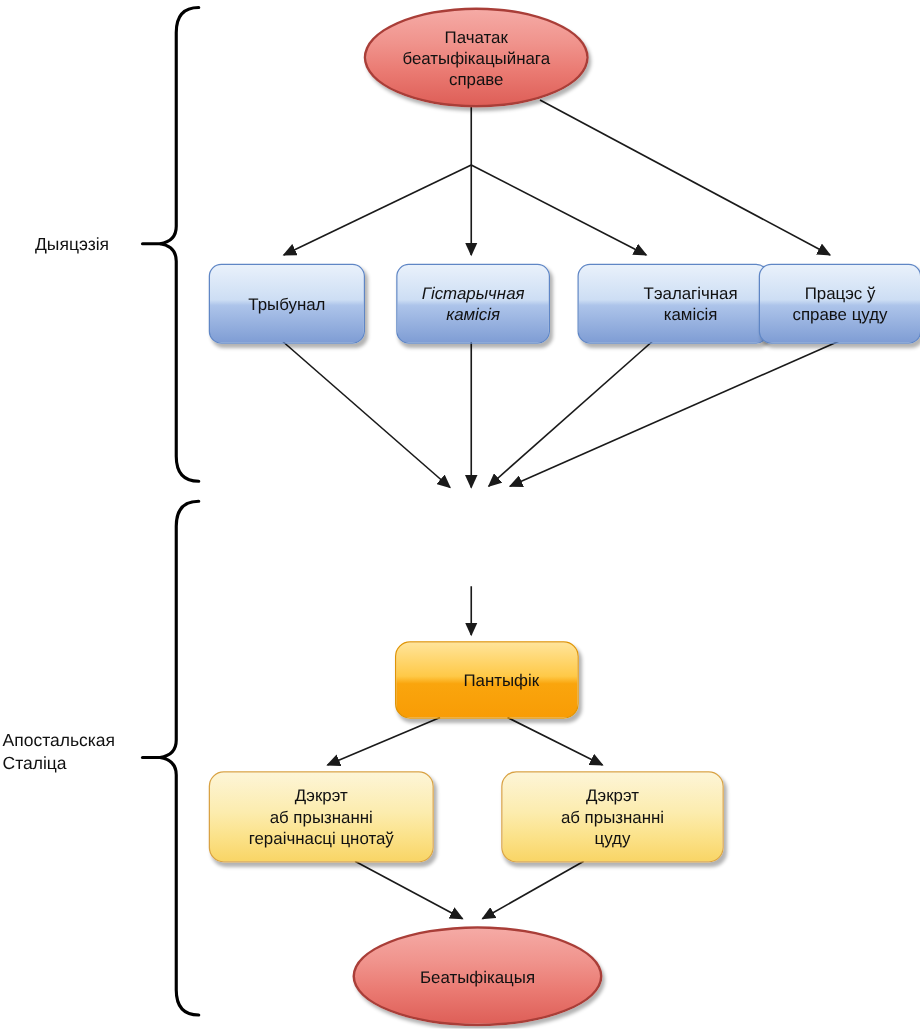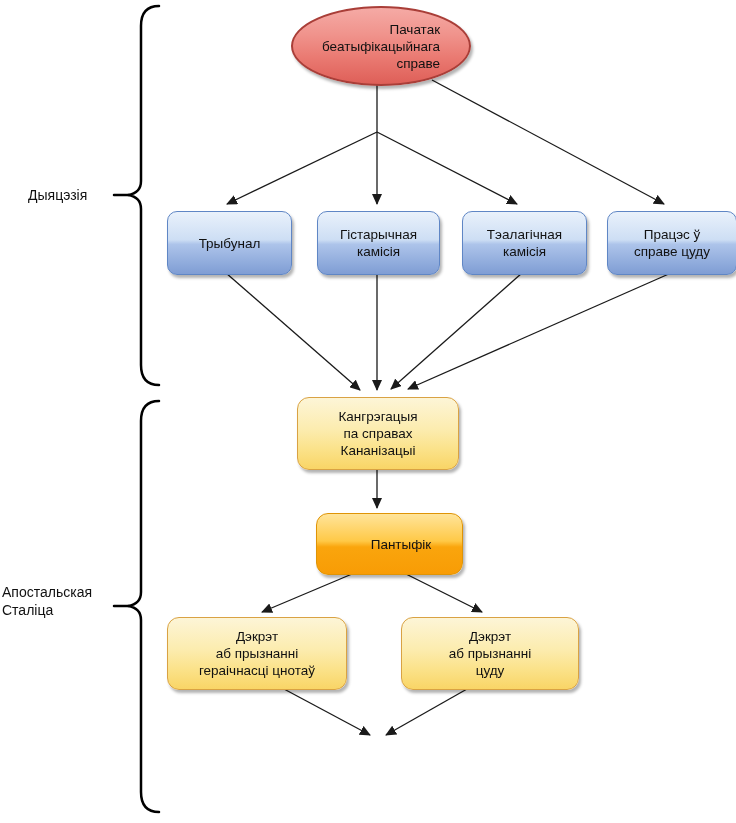--- a/index.html
+++ b/index.html
@@ -12,21 +12,20 @@
   .node{
     position:absolute;display:flex;align-items:center;justify-content:center;
     text-align:center;font-size:13.5px;line-height:17px;color:#111;
   }
   .node .lbl span{display:block;}
   .ellipse-red{
     border-radius:50%;
     border:2px solid #a93e38;
     background:linear-gradient(180deg,#f5aaa5 0%,#f0938c 35%,#ea7a72 65%,#de5f58 100%);
     box-shadow:2px 3px 3px rgba(0,0,0,0.30);
-    text-align:right;
   }
   .box-blue{
     border-radius:10px;
     border:1px solid #5f86c5;
     background:linear-gradient(180deg,#e9f1fb 0%,#cddef4 45%,#adc4ea 52%,#7f9dd4 100%);
     box-shadow:2px 3px 3px rgba(0,0,0,0.30);
   }
   .box-yellow{
     border-radius:12px;
     border:1.5px solid #d9a243;
@@ -42,22 +41,22 @@
   .region-label{
     position:absolute;font-size:14px;line-height:18px;color:#111;
   }
   .region-label.r1{left:28px;top:186px;width:96px;text-align:left;}
   .region-label.r2{left:2px;top:583px;width:120px;text-align:left;}
   .region-label span{display:block;}
 
   
   .n-start{left:291px;top:6px;width:176px;height:76px;}
   .n-tribunal{left:167px;top:211px;width:123px;height:62px;}
-  .n-historical{left:317px;top:211px;width:121px;height:62px;}
-  .n-theological{left:462px;top:211px;width:123px;height:62px;}
+  .n-historical{left:317px;top:211px;width:121px;height:62px;font-style:italic;}
+  .n-theological{left:462px;top:211px;width:123px;height:62px;padding-left:28px;}
   .n-miracleproc{left:607px;top:211px;width:128px;height:62px;}
   .n-congregation{left:297px;top:397px;width:160px;height:71px;}
   .n-pontiff{left:316px;top:513px;width:122px;height:60px;padding-left:23px;}
   .n-decree1{left:167px;top:617px;width:178px;height:71px;}
   .n-decree2{left:401px;top:617px;width:176px;height:71px;}
   .n-beatif{left:282px;top:741px;width:196px;height:76px;}
 </style>
 </head>
 <body>
 
@@ -135,27 +134,20 @@
     </div>
   </div>
 
   <div class="node box-blue n-miracleproc">
     <div class="lbl">
       <span>Працэс ў</span>
       <span>справе цуду</span>
     </div>
   </div>
 
-  <div class="node box-yellow n-congregation">
-    <div class="lbl">
-      <span>Кангрэгацыя</span>
-      <span>па справах</span>
-      <span>Кананізацыі</span>
-    </div>
-  </div>
 
   <div class="node box-orange n-pontiff">
     <div class="lbl">
       <span>Пантыфік</span>
     </div>
   </div>
 
   <div class="node box-yellow n-decree1">
     <div class="lbl">
       <span>Дэкрэт</span>
@@ -165,14 +157,19 @@
   </div>
 
   <div class="node box-yellow n-decree2">
     <div class="lbl">
       <span>Дэкрэт</span>
       <span>аб прызнанні</span>
       <span>цуду</span>
     </div>
   </div>
 
+  <div class="node ellipse-red n-beatif">
+    <div class="lbl">
+      <span>Беатыфікацыя</span>
+    </div>
+  </div>
 
 </div>
 
 </body></html>

